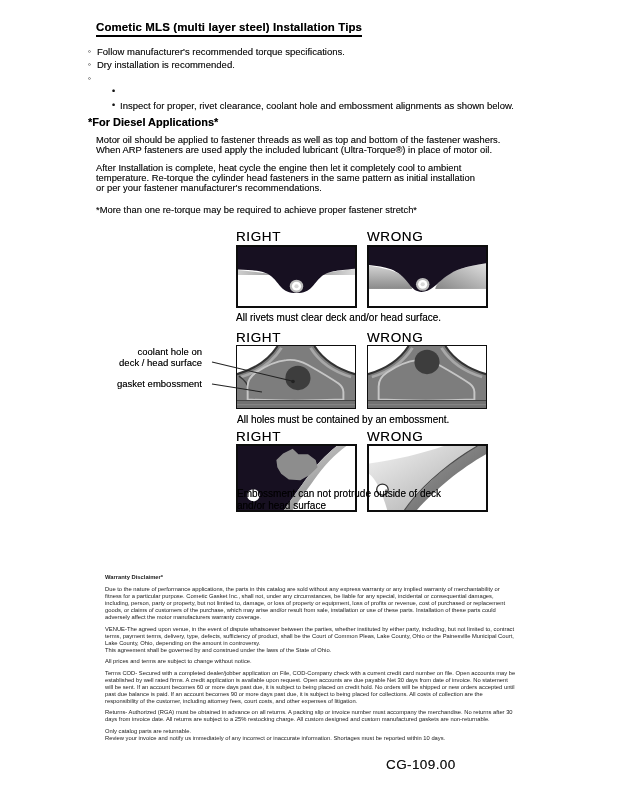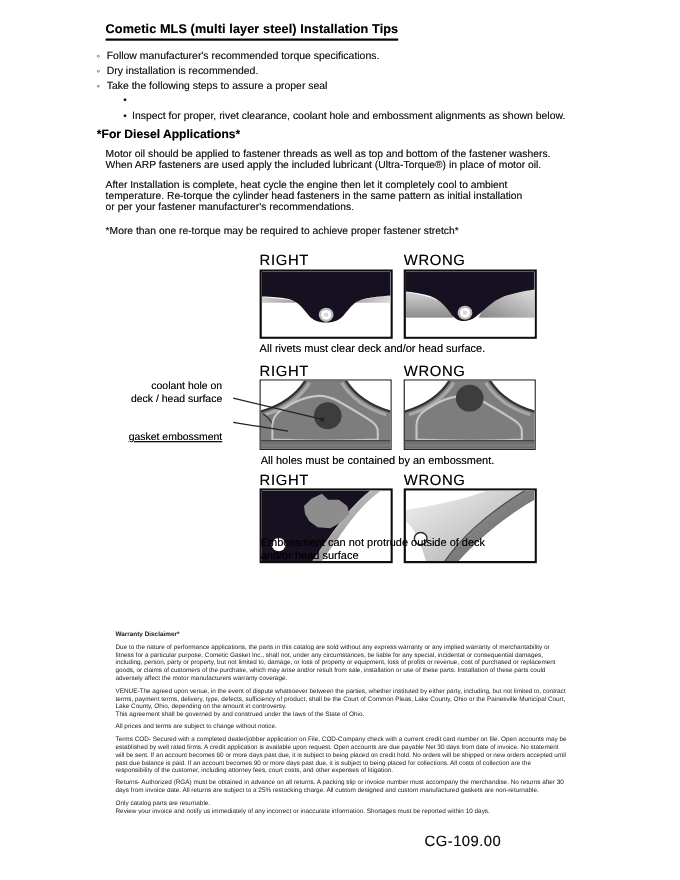--- a/index.html
+++ b/index.html
@@ -57,21 +57,20 @@
     <li>
         <span class="mk">◦</span>
         <span>Follow manufacturer's recommended torque specifications.</span>
       </li>
     <li>
         <span class="mk">◦</span>
         <span>Dry installation is recommended.</span>
       </li>
     <li>
         <span class="mk">◦</span>
-        <span>Take the following steps to assure a proper seal</span>
       </li>
     <li class="sub">
         <span class="mk">•</span>
       </li>
     <li class="sub">
         <span class="mk">•</span>
         <span>Inspect for proper, rivet clearance, coolant hole and embossment alignments as shown below.</span>
       </li>
   </ul>
 
@@ -138,21 +137,21 @@
 
   <div class="abs caption" style="left:236px; top:312px;">All rivets must clear deck and/or head surface.</div>
 
   <div class="abs dlabel" style="left:236px; top:330px;">RIGHT</div>
   <div class="abs dlabel" style="left:367px; top:330px;">WRONG</div>
 
   <div class="abs callouts" style="top:346px;">
     <div>coolant hole on</div>
     <div>deck / head surface</div>
   </div>
-  <div class="abs callouts" style="top:392px;text-decoration:underline;">gasket embossment</div>
+  <div class="abs callouts" style="top:378px;">gasket embossment</div>
 
   <div class="abs dbox b2" style="left:236px; top:345px;">
     <svg width="118" height="62" viewBox="0 0 122 66" preserveAspectRatio="none">
       <rect width="122" height="66" fill="#7d7d7d"></rect>
       <path d="M0,0 H42 C34,13 20,24 0,30 Z" fill="#ffffff"></path>
       <path d="M122,0 H80 C88,13 102,24 122,30 Z" fill="#ffffff"></path>
       <path d="M46,2 C38,15 24,27 4,33" stroke="#a8a8a8" stroke-width="3" fill="none"></path>
       <path d="M76,2 C84,15 98,27 118,33" stroke="#a8a8a8" stroke-width="3" fill="none"></path>
       <path d="M42,0 C34,13 20,24 0,30" stroke="#333333" stroke-width="2.2" fill="none"></path>
       <path d="M80,0 C88,13 102,24 122,30" stroke="#333333" stroke-width="2.2" fill="none"></path>

